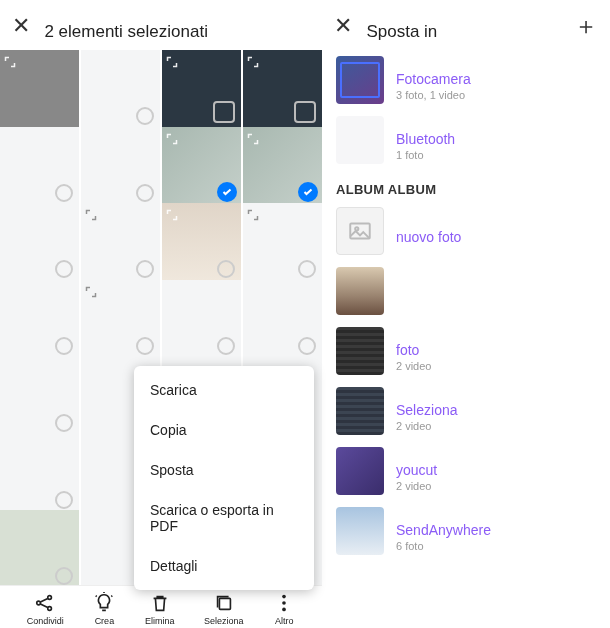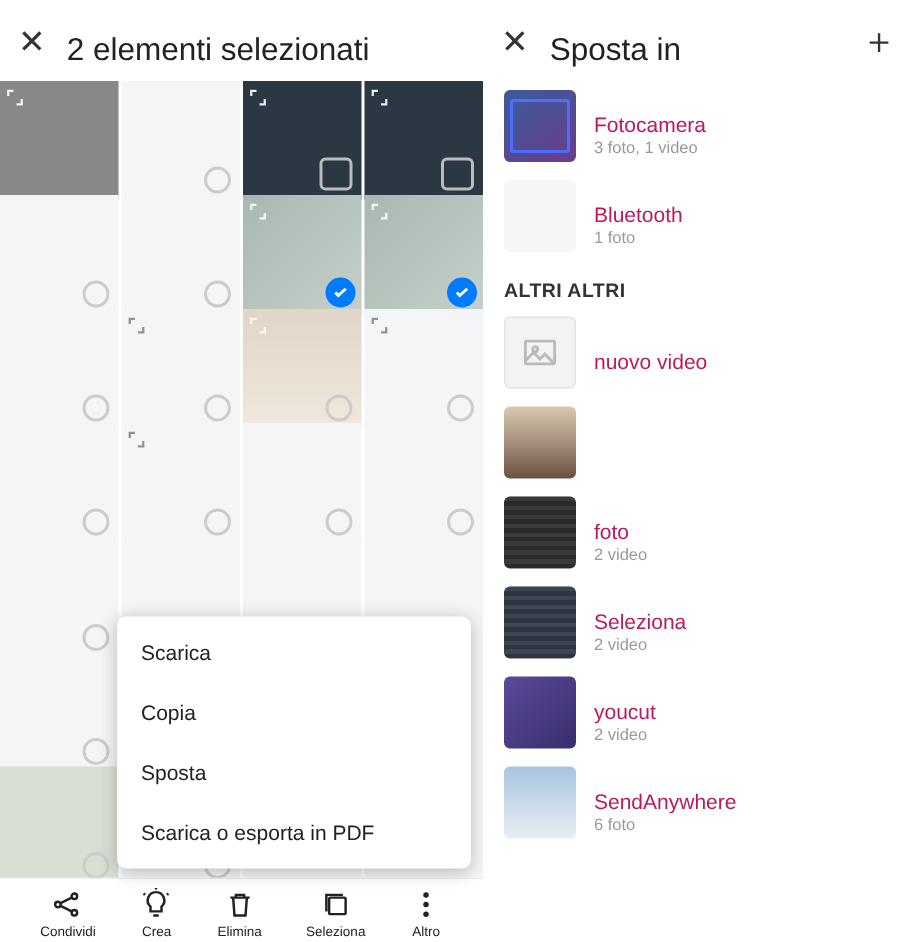--- a/index.html
+++ b/index.html
@@ -1,56 +1,56 @@
 <!DOCTYPE html>
 <html><head>
 <meta charset="utf-8">
 <style>
   * { margin: 0; padding: 0; box-sizing: border-box; font-family: -apple-system, BlinkMacSystemFont, "Segoe UI", sans-serif; }
   body { width: 610px; height: 628px; background: #fff; display: flex; overflow: hidden; }
   .left-pane { width: 322px; height: 100%; display: flex; flex-direction: column; position: relative; }
   .right-pane { width: 288px; height: 100%; display: flex; flex-direction: column; background: #fff; }
   .header { display: flex; align-items: center; padding: 10px 12px 8px; gap: 14px; }
-  .header .title { font-size: 21px; font-weight: 500; color: #222; margin-top: 12px; }
+  .header .title { font-size: 17px; font-weight: 500; color: #222; margin-top: 12px; }
   .close-x { font-size: 22px; font-weight: 300; color: #333; cursor: pointer; line-height: 1; }
   .plus { font-size: 24px; font-weight: 300; color: #333; margin-left: auto; cursor: pointer; line-height: 1; }
 
   
   .grid { display: grid; grid-template-columns: repeat(4, 1fr); gap: 2px; flex: 1; overflow: hidden; position: relative; }
   .thumb { position: relative; background: #e8e8ea; overflow: hidden; aspect-ratio: 1/1; }
   .thumb.dark { background: #2b3742; }
   .thumb.blur { background: linear-gradient(135deg,#a8b8b0,#c5d0ca); }
   .thumb.grey { background: #888; }
   .thumb.light { background: #f4f5f6; }
   .expand-ic { position: absolute; top: 4px; left: 4px; width: 12px; height: 12px; opacity: 0.9; }
   .expand-ic svg { width: 12px; height: 12px; }
   .check { position: absolute; right: 4px; bottom: 4px; width: 20px; height: 20px; border-radius: 50%; background: #007aff; display: flex; align-items: center; justify-content: center; }
   .check svg { width: 12px; height: 12px; }
   .dots { position: absolute; bottom: 4px; right: 6px; width: 18px; height: 18px; border: 2px solid #ccc; border-radius: 50%; }
   .rect-empty { position: absolute; bottom: 6px; right: 6px; width: 22px; height: 22px; border: 2px solid #bbb; border-radius: 4px; }
 
   
-  .ctx-menu { position: absolute; right: 8px; bottom: 49px; width: 236px; background: #fff; border-radius: 6px; box-shadow: 0 2px 12px rgba(0,0,0,0.25); z-index: 5; padding: 4px 0; }
+  .ctx-menu { position: absolute; right: 8px; bottom: 38px; width: 180px; background: #fff; border-radius: 6px; box-shadow: 0 2px 12px rgba(0,0,0,0.25); z-index: 5; padding: 4px 0; }
   .ctx-item { padding: 12px 16px; font-size: 14px; color: #222; cursor: pointer; }
   .ctx-item + .ctx-item { border-top: 0; }
 
   
   .toolbar { display: flex; justify-content: space-around; align-items: center; padding: 6px 12px 2px; background: #fff; border-top: 1px solid #eee; }
   .tbtn { display: flex; flex-direction: column; align-items: center; gap: 2px; cursor: pointer; }
   .tbtn svg { width: 22px; height: 22px; }
   .tbtn span { font-size: 9px; color: #222; }
 
   
   .rlist { flex: 1; overflow: hidden; }
   .album { display: flex; align-items: center; gap: 12px; padding: 6px 14px; }
   .album-thumb { width: 48px; height: 48px; border-radius: 4px; background: #ddd; flex-shrink: 0; display: flex; align-items: center; justify-content: center; overflow: hidden; }
   .album-thumb.placeholder { background: #f3f3f3; border: 1px solid #e2e2e2; }
   .album-thumb svg { width: 26px; height: 26px; }
   .album-info { display: flex; flex-direction: column; }
-  .album-name { font-size: 14px; color: #be185d; font-weight: 400; margin-top: 12px; }
+  .album-name { font-size: 14px; color: #8b5cf6; font-weight: 400; margin-top: 12px; }
   .album-meta { font-size: 11px; color: #999; margin-top: 2px; }
   .section-header { padding: 12px 14px 4px; font-size: 13px; font-weight: 600; color: #333; letter-spacing: 0.3px; }
 
   
   .bg-camera { background: linear-gradient(145deg,#3a5c9c,#6b3d8a); position: relative; }
   .bg-camera::after { content:""; position:absolute; inset:6px 4px; border:2px solid #4a6fff; border-radius:2px; }
   .bg-bt { background: #f6f6f8; }
   .bg-girl { background: linear-gradient(180deg,#d9c9b0 0%,#9a8470 60%,#6a5040 100%); }
   .bg-kb1 { background: repeating-linear-gradient(0deg,#2a2a2a,#2a2a2a 3px,#3a3a3a 3px,#3a3a3a 6px); }
   .bg-kb2 { background: repeating-linear-gradient(0deg,#2e3440,#2e3440 3px,#3c4552 3px,#3c4552 6px); }
@@ -182,20 +182,21 @@
       </div>
     <div class="thumb light"></div>
     <div class="thumb light"></div>
   </div>
 
   <div class="ctx-menu">
     <div class="ctx-item">Scarica</div>
     <div class="ctx-item">Copia</div>
     <div class="ctx-item">Sposta</div>
     <div class="ctx-item">Scarica o esporta in PDF</div>
+    <div class="ctx-item">Dettagli</div>
   </div>
 
   <div class="toolbar">
     <div class="tbtn">
       <svg viewBox="0 0 24 24" fill="none" stroke="#222" stroke-width="1.8">
           <circle cx="5" cy="12" r="2"></circle>
           <circle cx="17" cy="6" r="2"></circle>
           <circle cx="17" cy="18" r="2"></circle>
           <path d="M7 11l8-4M7 13l8 4"></path>
         </svg>
@@ -248,32 +249,32 @@
       </div>
     </div>
     <div class="album">
       <div class="album-thumb bg-bt"></div>
       <div class="album-info">
         <div class="album-name">Bluetooth</div>
         <div class="album-meta">1 foto</div>
       </div>
     </div>
 
-    <div class="section-header">ALTRI ALTRI</div>
+    <div class="section-header">ALBUM ALBUM</div>
 
     <div class="album">
       <div class="album-thumb placeholder">
         <svg viewBox="0 0 24 24" fill="none" stroke="#bbb" stroke-width="1.8">
             <rect x="3" y="5" width="18" height="14" rx="1"></rect>
             <circle cx="9" cy="10" r="1.5"></circle>
             <path d="M3 17l5-5 4 4 3-3 6 6"></path>
           </svg>
       </div>
       <div class="album-info">
-        <div class="album-name">nuovo video</div>
+        <div class="album-name">nuovo foto</div>
       </div>
     </div>
 
     <div class="album">
       <div class="album-thumb bg-girl"></div>
     </div>
 
     <div class="album">
       <div class="album-thumb bg-kb1"></div>
       <div class="album-info">

